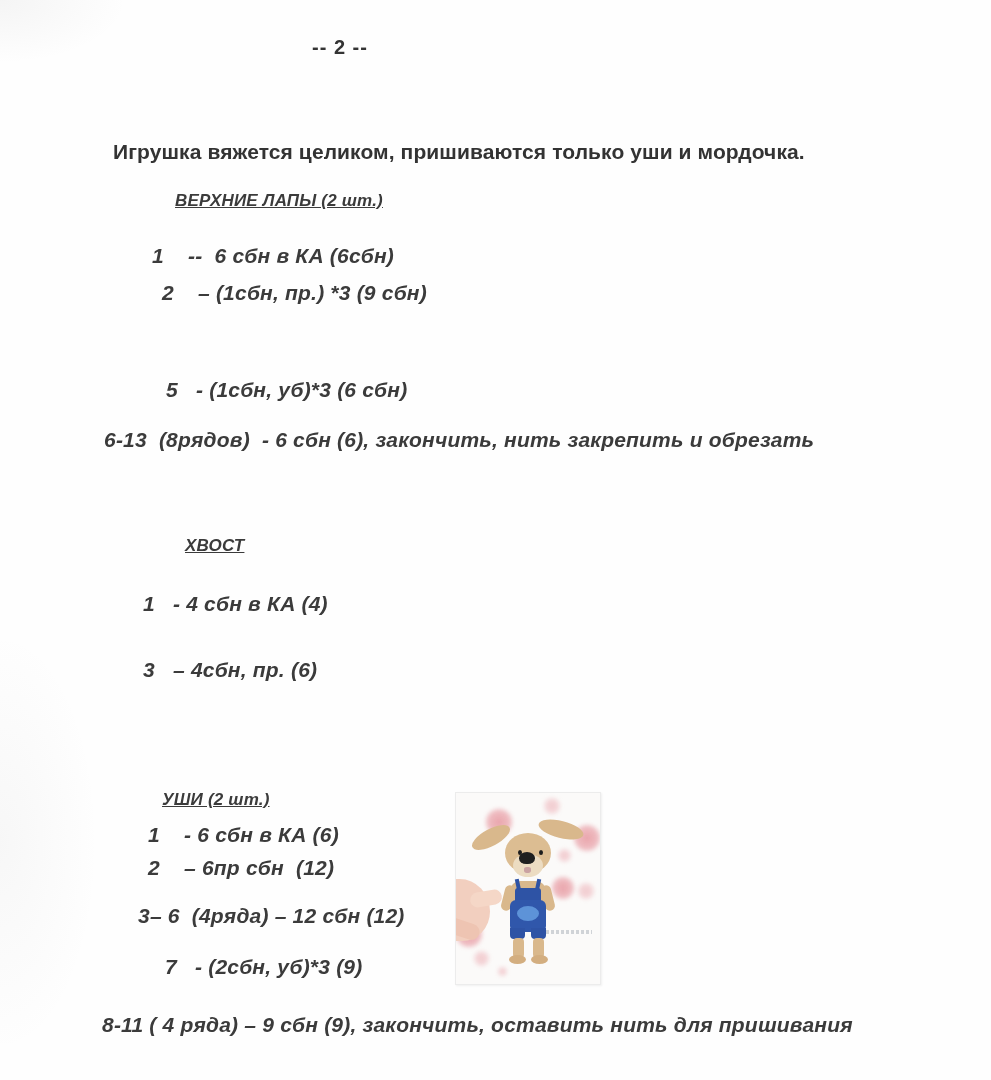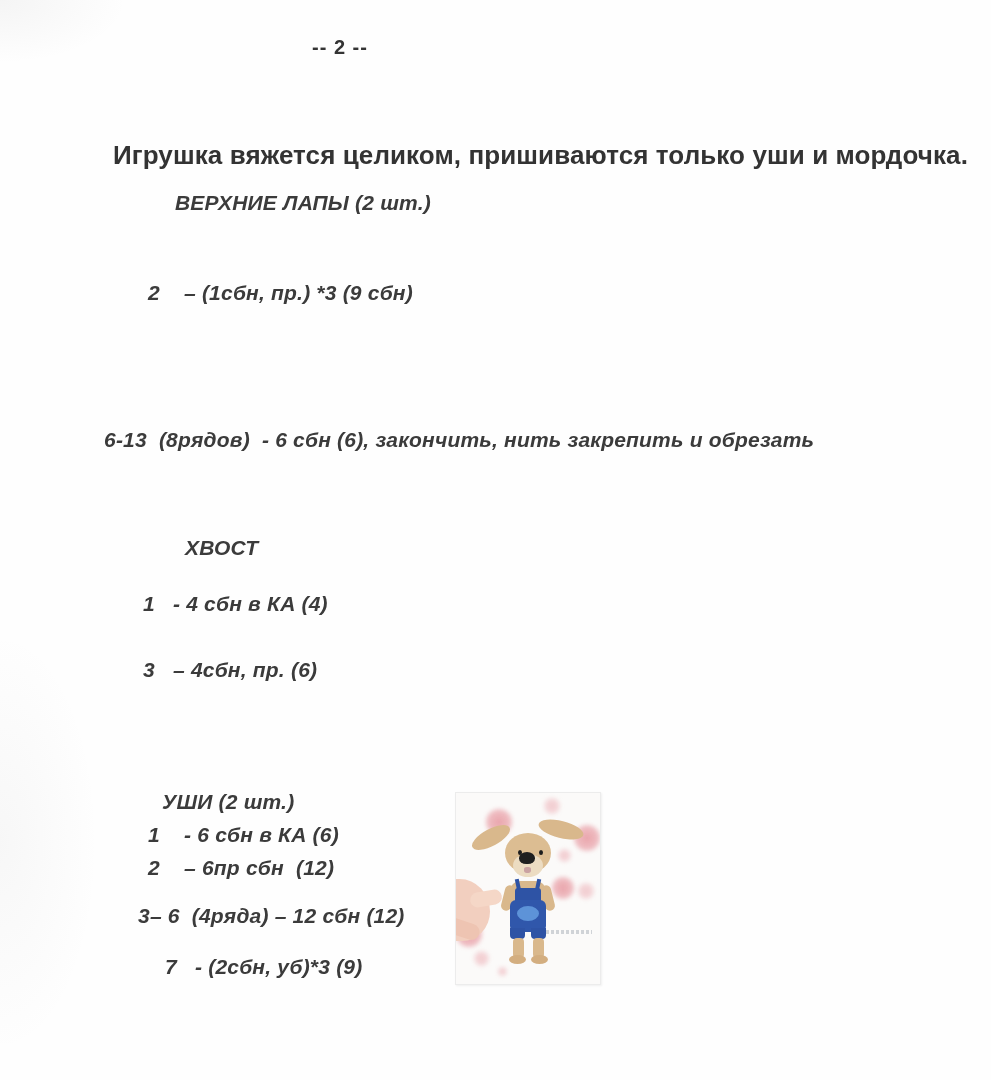--- a/index.html
+++ b/index.html
@@ -23,23 +23,23 @@
     color:#3b3b3b;
     font-style:italic;
     font-weight:bold;
     font-size:21px;
     letter-spacing:0.2px;
   }
   .pagenum{
     font-style:normal;font-size:20px;letter-spacing:1px;color:#343434;
   }
   .intro{
-    font-style:normal;font-size:26px;color:#333333;letter-spacing:0.1px;
+    font-style:normal;font-size:21px;color:#333333;letter-spacing:0.1px;
   }
-  .sect-title{font-size:21px;}
+  .sect-title{font-size:17px;text-decoration:underline;}
   
   #photo{
     position:absolute;left:455px;top:792px;width:144px;height:191px;
     background:#fbfaf9;border:1px solid #ececec;overflow:hidden;
     box-shadow:1px 1px 2px rgba(0,0,0,0.06);
   }
   .bokeh{position:absolute;border-radius:50%;filter:blur(2px);}
   .pk1{background:radial-gradient(circle, rgba(224,116,128,0.65), rgba(224,116,128,0.30));}
   .pk2{background:radial-gradient(circle, rgba(230,140,150,0.45), rgba(230,140,150,0.18));}
   .dogpart{position:absolute;}
@@ -57,32 +57,35 @@
 </head>
 <body>
 
 <div id="page">
 
   <div class="line pagenum" style="left:312px;top:36px;">-- 2 --</div>
 
   <div class="line intro" style="left:113px;top:140px;">Игрушка вяжется целиком, пришиваются только уши и мордочка.</div>
 
   <div class="line sect-title" style="left:175px;top:191px;">ВЕРХНИЕ ЛАПЫ (2 шт.)</div>
-  <div class="line" style="left:148px;top:281px;text-align:right;">2    – (1сбн, пр.) *3 (9 сбн)</div>
+  <div class="line" style="left:152px;top:244px;">1    --  6 сбн в КА (6сбн)</div>
+  <div class="line" style="left:162px;top:281px;text-align:right;">2    – (1сбн, пр.) *3 (9 сбн)</div>
+  <div class="line" style="left:166px;top:378px;">5   - (1сбн, уб)*3 (6 сбн)</div>
   <div class="line" style="left:104px;top:428px;">6-13  (8рядов)  - 6 сбн (6), закончить, нить закрепить и обрезать</div>
 
   <div class="line sect-title" style="left:185px;top:536px;">ХВОСТ</div>
   <div class="line" style="left:143px;top:592px;">1   - 4 сбн в КА (4)</div>
   <div class="line" style="left:143px;top:658px;">3   – 4сбн, пр. (6)</div>
 
   <div class="line sect-title" style="left:162px;top:790px;">УШИ (2 шт.)</div>
   <div class="line" style="left:148px;top:823px;">1    - 6 сбн в КА (6)</div>
   <div class="line" style="left:148px;top:856px;">2    – 6пр сбн  (12)</div>
   <div class="line" style="left:138px;top:904px;">3– 6  (4ряда) – 12 сбн (12)</div>
   <div class="line" style="left:165px;top:955px;">7   - (2сбн, уб)*3 (9)</div>
+  <div class="line" style="left:102px;top:1013px;">8-11 ( 4 ряда) – 9 сбн (9), закончить, оставить нить для пришивания</div>
 
   <div id="photo">
 
     <div class="bokeh pk1" style="left:30px;top:16px;width:26px;height:26px;"></div>
     <div class="bokeh pk2" style="left:88px;top:5px;width:16px;height:16px;"></div>
     <div class="bokeh pk1" style="left:118px;top:32px;width:26px;height:26px;"></div>
     <div class="bokeh pk2" style="left:102px;top:56px;width:13px;height:13px;"></div>
     <div class="bokeh pk1" style="left:96px;top:84px;width:22px;height:22px;"></div>
     <div class="bokeh pk2" style="left:122px;top:90px;width:16px;height:16px;"></div>
     <div class="bokeh pk1" style="left:0px;top:128px;width:26px;height:26px;"></div>

